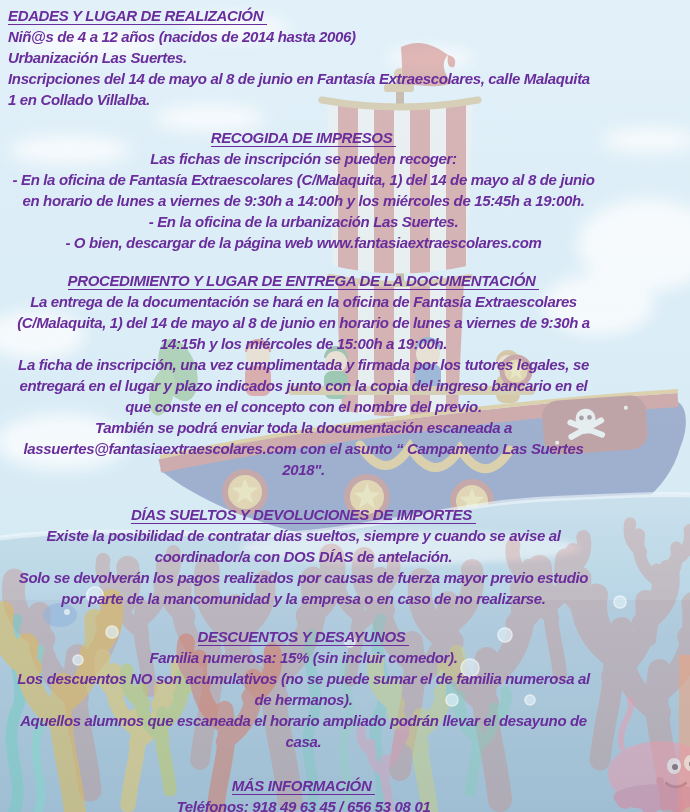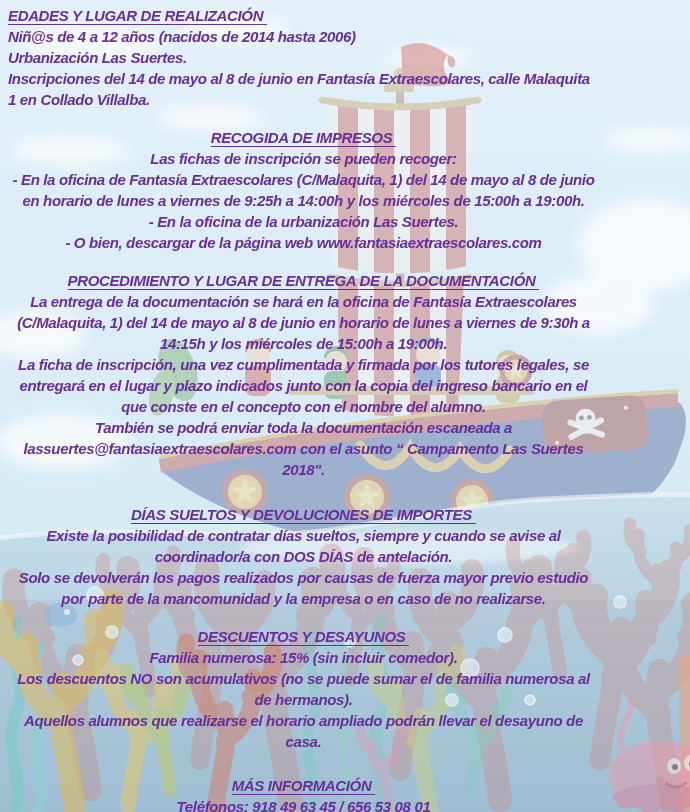--- a/index.html
+++ b/index.html
@@ -252,43 +252,43 @@
     <section class="sec s1">
       <h2><span class="hl">EDADES Y LUGAR DE REALIZACIÓN</span></h2>
       <p>Niñ@s de 4 a 12 años (nacidos de 2014 hasta 2006)</p>
       <p>Urbanización Las Suertes.</p>
       <p>Inscripciones del 14 de mayo al 8 de junio en Fantasía Extraescolares, calle Malaquita 1 en Collado Villalba.</p>
     </section>
 
     <section class="sec s2">
       <h2><span class="hl">RECOGIDA DE IMPRESOS</span></h2>
       <p>Las fichas de inscripción se pueden recoger:</p>
-      <p>- En la oficina de Fantasía Extraescolares (C/Malaquita, 1) del 14 de mayo al 8 de junio en horario de lunes a viernes de 9:25h a 14:00h y los miércoles de 15:00h a 19:00h.</p>
+      <p>- En la oficina de Fantasía Extraescolares (C/Malaquita, 1) del 14 de mayo al 8 de junio en horario de lunes a viernes de 9:30h a 14:00h y los miércoles de 15:45h a 19:00h.</p>
       <p>- En la oficina de la urbanización Las Suertes.</p>
       <p>- O bien, descargar de la página web www.fantasiaextraescolares.com</p>
     </section>
 
     <section class="sec s3">
       <h2><span class="hl">PROCEDIMIENTO Y LUGAR DE ENTREGA DE LA DOCUMENTACIÓN</span></h2>
       <p>La entrega de la documentación se hará en la oficina de Fantasía Extraescolares (C/Malaquita, 1) del 14 de mayo al 8 de junio en horario de lunes a viernes de 9:30h a 14:15h y los miércoles de 15:00h a 19:00h.</p>
-      <p>La ficha de inscripción, una vez cumplimentada y firmada por los tutores legales, se entregará en el lugar y plazo indicados junto con la copia del ingreso bancario en el que conste en el concepto con el nombre del alumno.</p>
+      <p>La ficha de inscripción, una vez cumplimentada y firmada por los tutores legales, se entregará en el lugar y plazo indicados junto con la copia del ingreso bancario en el que conste en el concepto con el nombre del previo.</p>
       <p>También se podrá enviar toda la documentación escaneada a lassuertes@fantasiaextraescolares.com con el asunto “ Campamento Las Suertes 2018".</p>
     </section>
 
     <section class="sec s4">
       <h2><span class="hl">DÍAS SUELTOS Y DEVOLUCIONES DE IMPORTES</span></h2>
       <p>Existe la posibilidad de contratar días sueltos, siempre y cuando se avise al coordinador/a con DOS DÍAS de antelación.</p>
       <p>Solo se devolverán los pagos realizados por causas de fuerza mayor previo estudio por parte de la mancomunidad y la empresa o en caso de no realizarse.</p>
     </section>
 
     <section class="sec s5">
       <h2><span class="hl">DESCUENTOS Y DESAYUNOS</span></h2>
       <p>Familia numerosa: 15% (sin incluir comedor).</p>
       <p>Los descuentos NO son acumulativos (no se puede sumar el de familia numerosa al de hermanos).</p>
-      <p>Aquellos alumnos que realizarse el horario ampliado podrán llevar el desayuno de casa.</p>
+      <p>Aquellos alumnos que escaneada el horario ampliado podrán llevar el desayuno de casa.</p>
     </section>
 
     <section class="sec s6">
       <h2><span class="hl">MÁS INFORMACIÓN</span></h2>
       <p>Teléfonos: 918 49 63 45 / 656 53 08 01</p>
     </section>
 
     <section class="sec s7">
       <p>Mancomunidad de vecinos “Las Suertes”</p>
     </section>

